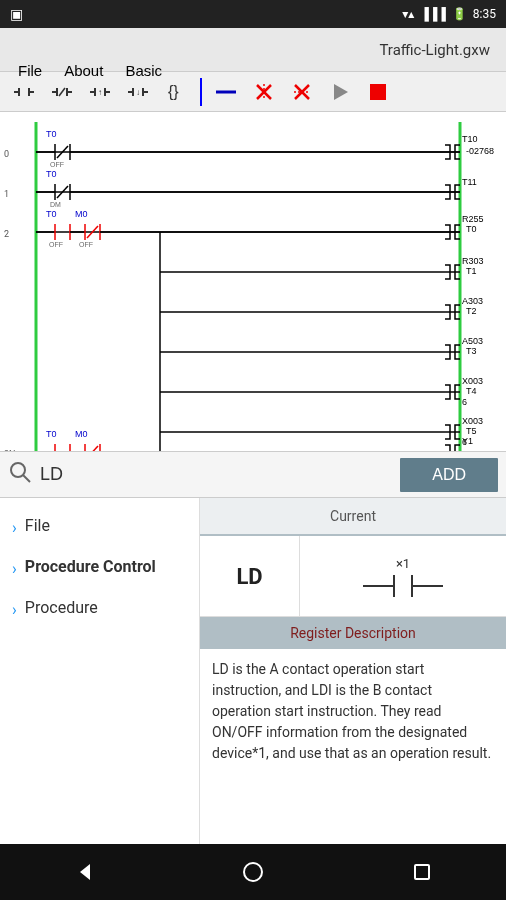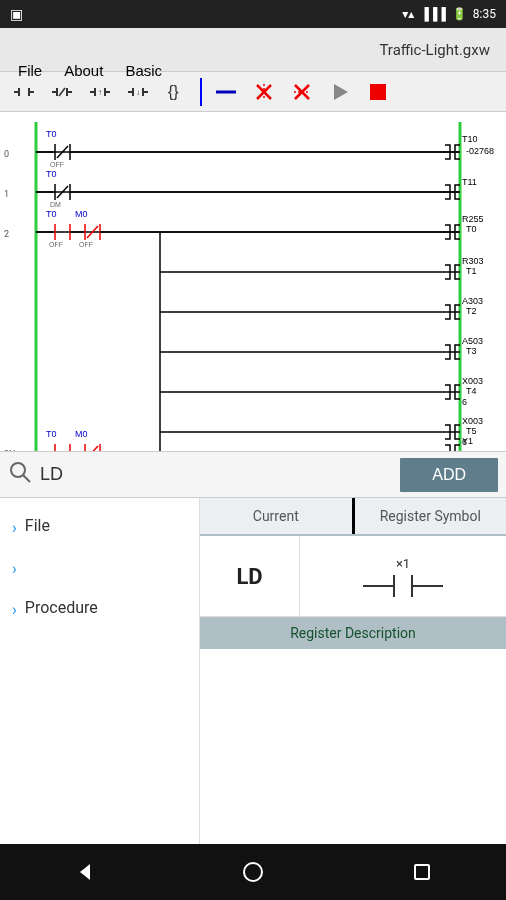--- a/index.html
+++ b/index.html
@@ -171,21 +171,21 @@
     #register-table {
       display: flex;
       border-bottom: 2px solid #b0bec5;
     }
     .reg-cell {
       flex: 1;
       text-align: center;
       padding: 10px 4px;
       font-size: 14px;
       color: #555;
-      border-right: 3px solid #000000;
+      border-right: 1px solid #000000;
       background: #eceff1;
     }
     .reg-cell:last-child { border-right: none; }
 
     #symbol-row {
       display: flex;
       border-bottom: 1px solid #ddd;
       align-items: center;
       min-height: 80px;
     }
@@ -230,21 +230,21 @@
     }
     .contact-gap {
       width: 16px;
     }
 
     #desc-header {
       background: #b0bec5;
       text-align: center;
       padding: 8px 4px;
       font-size: 14px;
-      color: #14532d;
+      color: #7f1d1d;
       font-weight: normal;
     }
     #desc-text {
       padding: 10px 12px;
       font-size: 14px;
       color: #333;
       line-height: 1.5;
     }
 
     
@@ -514,48 +514,49 @@
 
 <div id="bottom-panel">
 
   <div id="left-sidebar">
     <div class="sidebar-item">
       <span class="chevron">›</span>
       <span class="label">File</span>
     </div>
     <div class="sidebar-item active">
       <span class="chevron">›</span>
+      <span class="label">Procedure Control</span>
     </div>
     <div class="sidebar-item">
       <span class="chevron">›</span>
       <span class="label">Procedure</span>
     </div>
   </div>
 
   <div id="right-content">
     <div id="register-table">
       <div class="reg-cell">Current</div>
-      <div class="reg-cell">Register Symbol</div>
     </div>
 
     <div id="symbol-row">
       <div class="sym-current">LD</div>
       <div class="sym-symbol">
         <div class="sym-x1">×1</div>
         <div class="contact-symbol">
           <div class="contact-line"></div>
           <div class="contact-bar-left"></div>
           <div class="contact-gap"></div>
           <div class="contact-bar-right"></div>
           <div class="contact-line"></div>
         </div>
       </div>
     </div>
 
     <div id="desc-header">Register Description</div>
+    <div id="desc-text">LD is the A contact operation start instruction, and LDI is the B contact operation start instruction. They read ON/OFF information from the designated device*1, and use that as an operation result.</div>
   </div>
 
 </div>
 
 <div id="nav-bar">
   <button class="nav-btn">
     <svg width="24" height="24" viewBox="0 0 24 24">
       <polygon points="18,4 8,12 18,20" fill="#fff"></polygon>
     </svg>
   </button>

